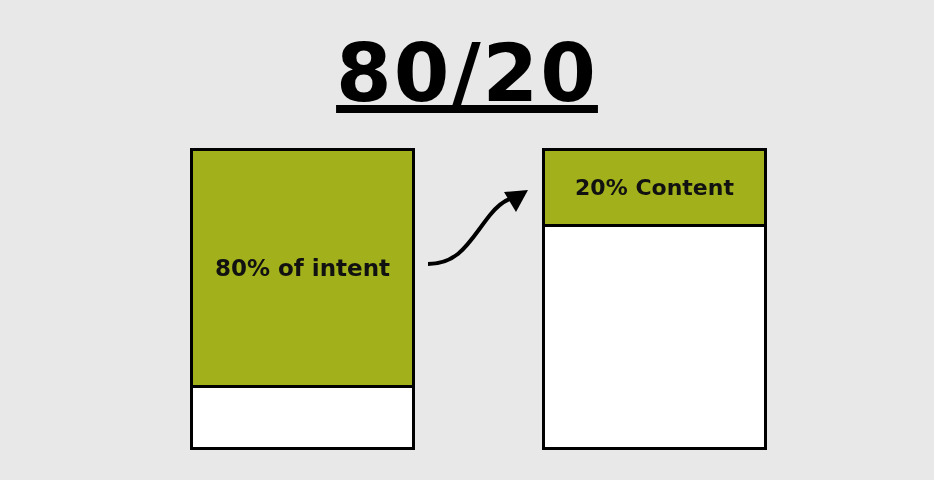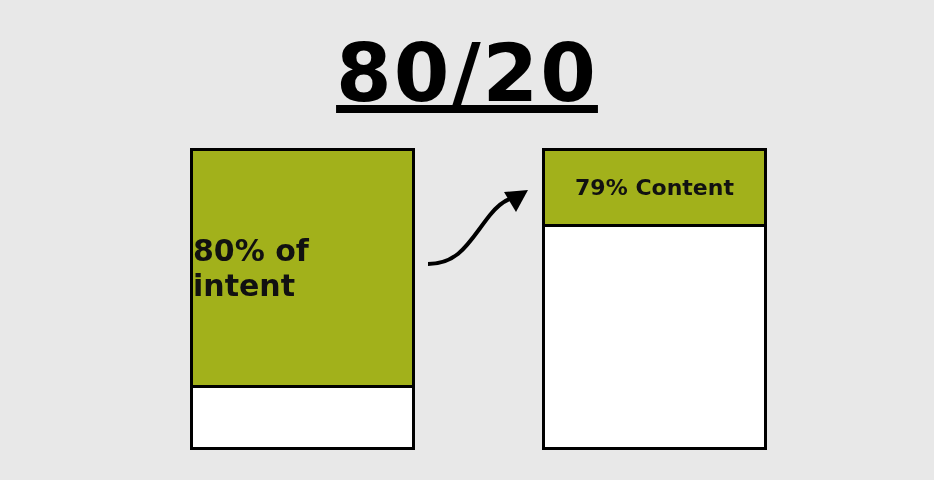--- a/index.html
+++ b/index.html
@@ -1,21 +1,21 @@
 <!DOCTYPE html>
 <html><head>
 <meta charset="utf-8">
 <style>
   html, body { margin:0; padding:0; }
   body { width:934px; height:480px; background:#e8e8e8; position:relative; overflow:hidden; font-family:"DejaVu Sans", sans-serif; }
   .title { position:absolute; left:0; width:934px; top:24px; text-align:center; font-size:80px; font-weight:bold; color:#000; letter-spacing:2px; line-height:100px;text-decoration:underline; }
   .box { position:absolute; border:3px solid #000; background:#fff; box-sizing:border-box; }
   .fill { position:absolute; left:0; right:0; top:0; background:#a2b11b; border-bottom:3px solid #000; display:flex; align-items:center; justify-content:center; font-weight:bold; color:#111; }
   #left { left:190px; top:148px; width:225px; height:302px; }
-  #left .fill { height:234px; font-size:30px; }
+  #left .fill { height:234px; font-size:23px; }
   #right { left:542px; top:148px; width:225px; height:302px; }
   #right .fill { height:73px; font-size:22px; }
   svg.arrow { position:absolute; left:420px; top:180px; }
 </style>
 </head>
 <body>
 
 <div class="title">80/20</div>
 
 <div class="box" id="left">
@@ -24,15 +24,15 @@
   </div>
 </div>
 
 <svg class="arrow" width="120" height="100" viewBox="0 0 120 100">
   <path d="M8 84 C 40 84, 50 60, 70 35 C 78 25, 86 20, 92 18" fill="none" stroke="#000" stroke-width="4"></path>
   <polygon points="108,10 84,12 96,32" fill="#000"></polygon>
 </svg>
 
 <div class="box" id="right">
   <div class="fill">
-    <span>79% Content</span>
+    <span>20% Content</span>
   </div>
 </div>
 
 </body></html>

